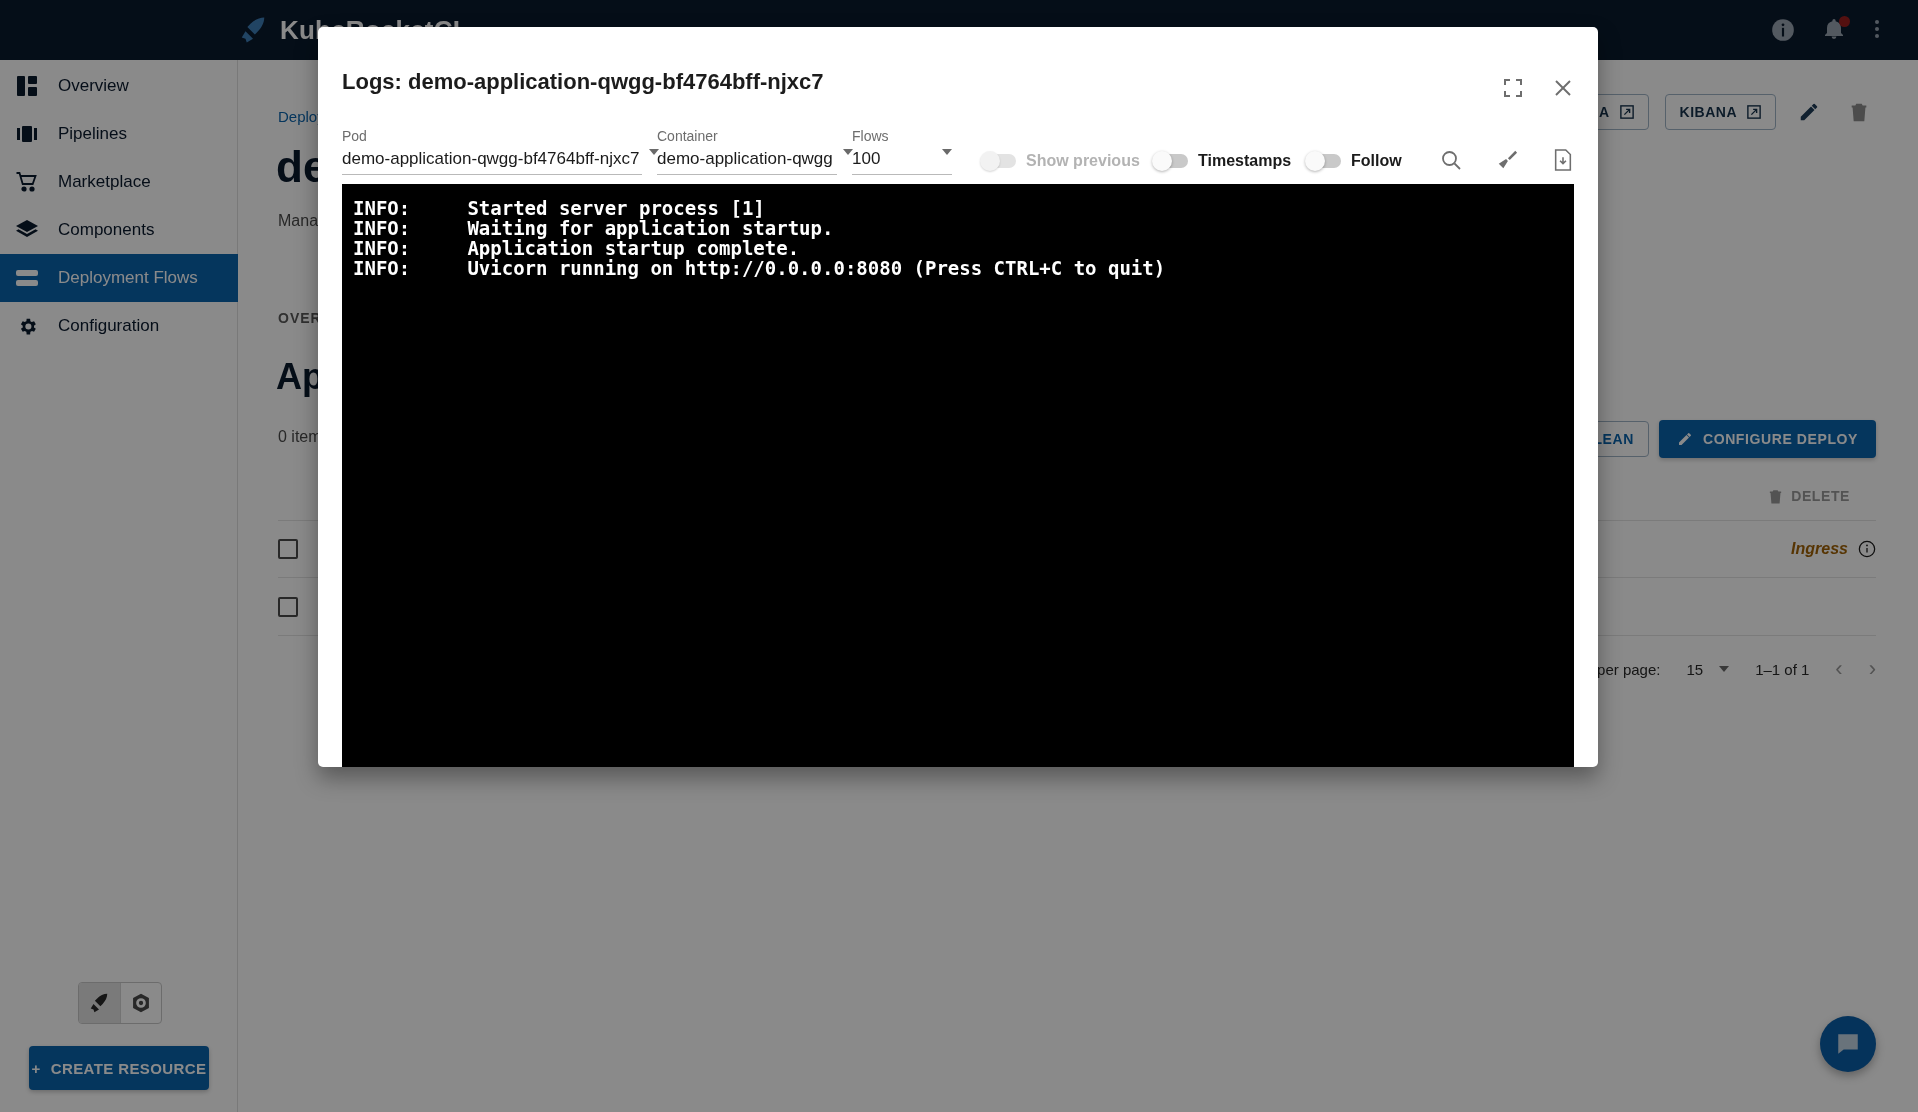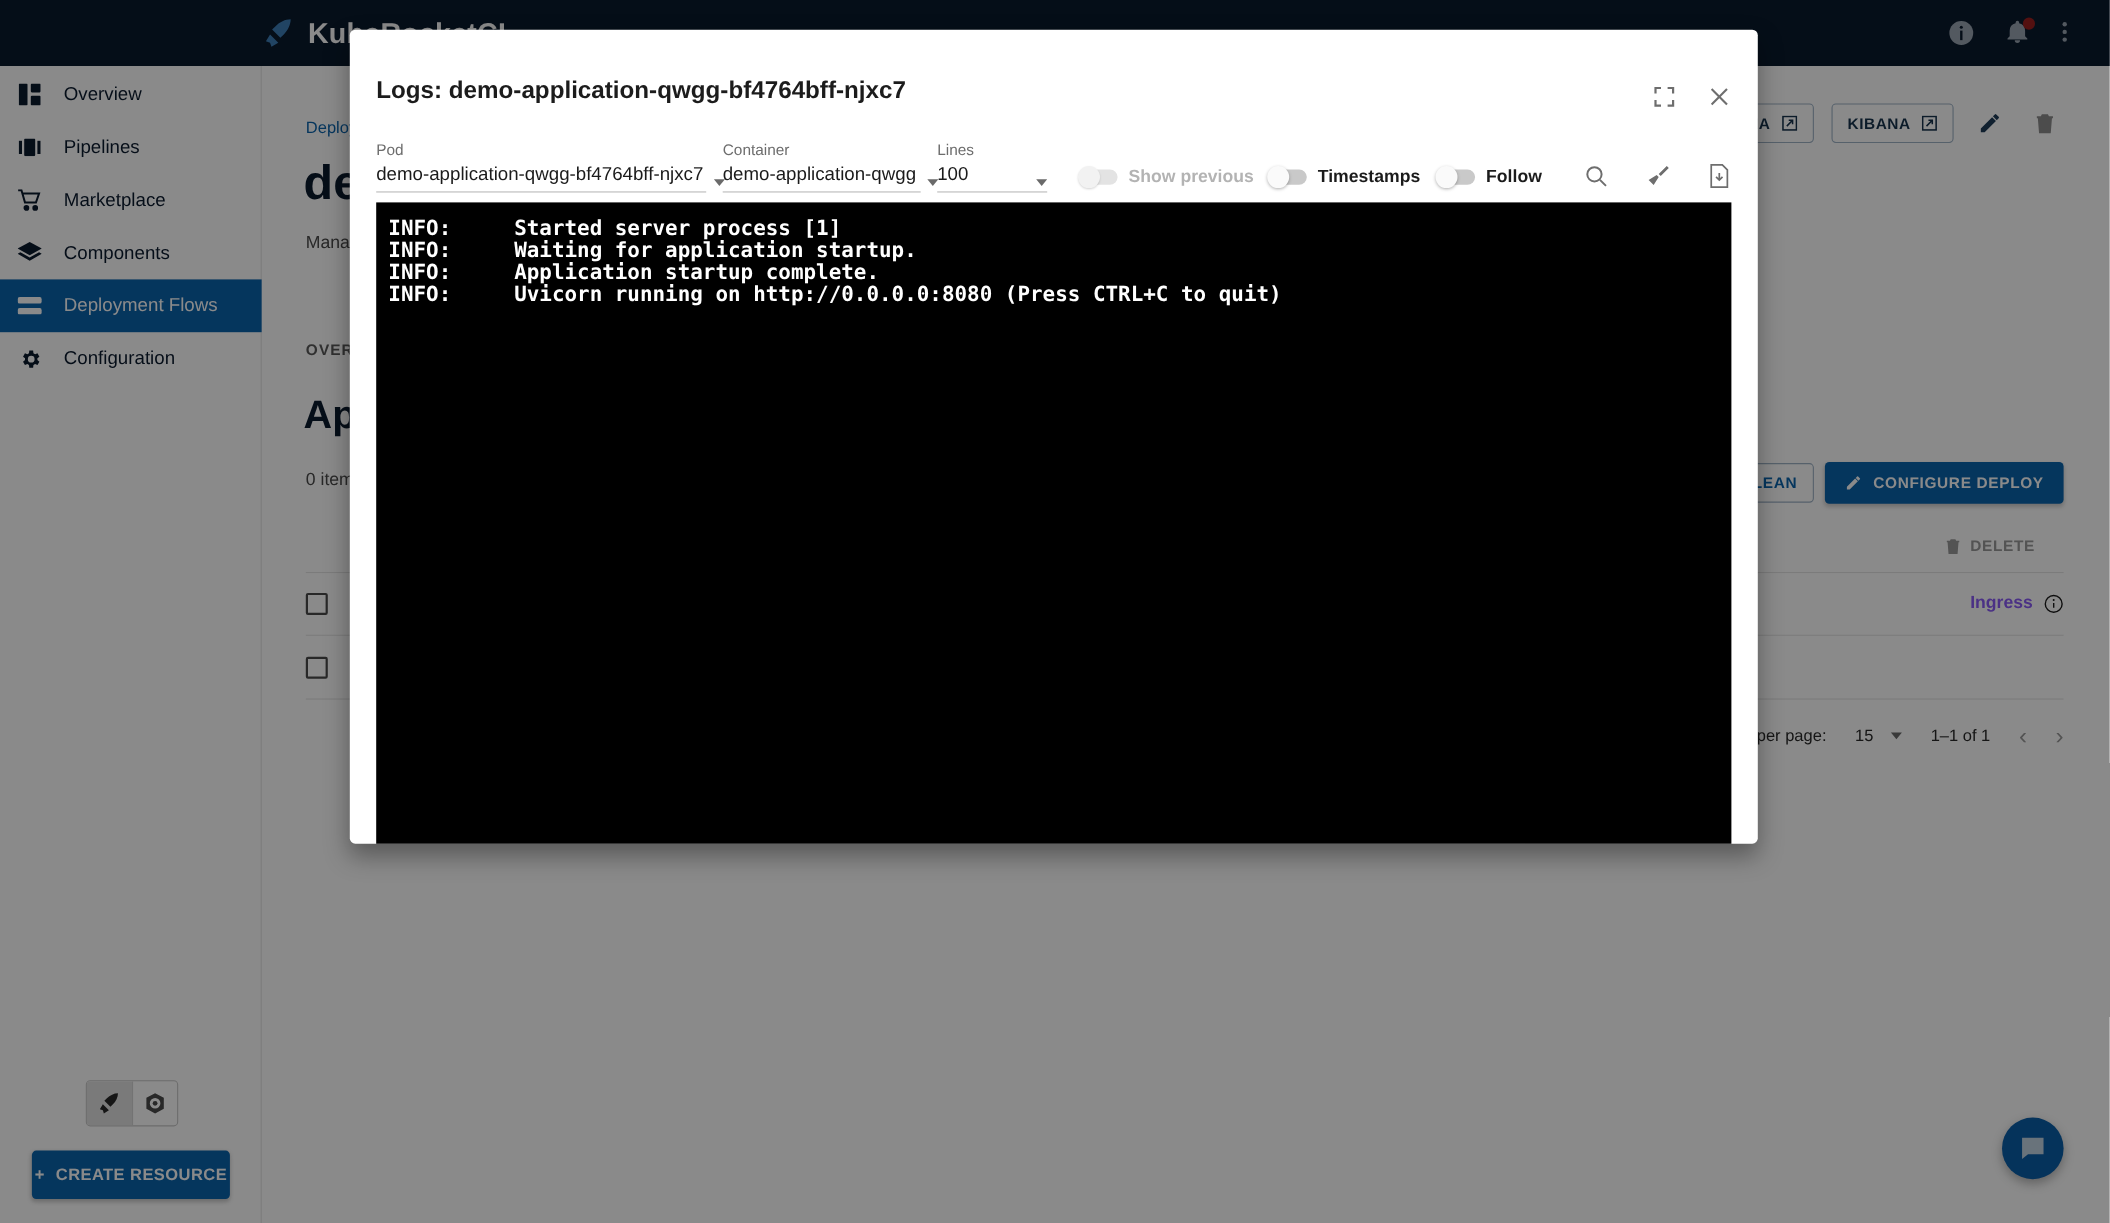--- a/index.html
+++ b/index.html
@@ -109,21 +109,21 @@
     height: 36px; padding: 0 12px; display: flex; align-items: center; gap: 8px;
     color: #9a9a9a; font-size: 14px; font-weight: bold; letter-spacing: .6px; cursor: default;
   }
   .tbl { position: absolute; left: 40px; right: 42px; top: 460px; }
   .tbl-row {
     display: flex; align-items: center; height: 58px; border-bottom: 1px solid #e4e4e4;
     justify-content: space-between;
   }
   .tbl-row:first-child { border-top: 1px solid #e4e4e4; }
   .cbx { width: 20px; height: 20px; border: 2px solid #4a4a4a; border-radius: 2px; cursor: pointer; }
-  .col-head { font-size: 16px; color: #8b5cf6; font-weight: bold; display: flex; align-items: center; gap: 10px; }
+  .col-head { font-size: 16px; color: #a16207; font-weight: bold; display: flex; align-items: center; gap: 10px; font-style: italic; }
   .pager { position: absolute; right: 42px; top: 596px; display: flex; align-items: center; gap: 26px; font-size: 15px; color: #2a2a2a; }
   .pager .sel { display: flex; align-items: center; gap: 6px; cursor: pointer; }
   .pager .arrow { color: #9a9a9a; font-size: 22px; cursor: pointer; }
 
   .fab {
     position: absolute; right: 42px; bottom: 40px; width: 56px; height: 56px;
     border-radius: 50%; background: #0b5ea8; display: flex; align-items: center;
     justify-content: center; cursor: pointer; box-shadow: 0 4px 10px rgba(0,0,0,.3);
   }
 
@@ -139,21 +139,21 @@
   .dlg-title {
     position: absolute; left: 24px; top: 42px; font-size: 22px; font-weight: bold; color: #1c1c1c;
   }
   .dlg-head-btns { position: absolute; right: 22px; top: 48px; display: flex; gap: 24px; }
   .dlg-hbtn { width: 26px; height: 26px; display: flex; align-items: center; justify-content: center; cursor: pointer; }
 
   .dlg-toolbar { position: absolute; left: 24px; right: 22px; top: 100px; height: 48px; }
   .fld { position: absolute; bottom: 0; }
   .fld-label { font-size: 14px; color: #6d6d6d; margin-bottom: 5px; }
   .fld-select {
-    display: flex; align-items: flex-end; justify-content: space-between;
+    display: flex; align-items: flex-start; justify-content: space-between;
     border-bottom: 1px solid #b9b9b9; padding-bottom: 5px; cursor: pointer;
   }
   .fld-val { font-size: 17px; color: #1b1b1b; white-space: nowrap; }
   .caret { width: 0; height: 0; border-left: 5px solid transparent; border-right: 5px solid transparent; border-top: 6px solid #6a6a6a; margin-left: 10px; }
 
   .tgl-wrap { position: absolute; bottom: 5px; display: flex; align-items: center; gap: 10px; cursor: pointer; }
   .tgl { width: 34px; height: 14px; border-radius: 7px; background: #c9c9c9; position: relative; }
   .tgl.off-light { background: #e3e3e3; }
   .tgl .knob {
     position: absolute; left: -2px; top: -3px; width: 20px; height: 20px; border-radius: 50%;
@@ -427,21 +427,21 @@
 
       <div class="fld" style="left:315px; width:180px;">
         <div class="fld-label">Container</div>
         <div class="fld-select">
           <span class="fld-val">demo-application-qwgg</span>
           <span class="caret"></span>
         </div>
       </div>
 
       <div class="fld" style="left:510px; width:100px;">
-        <div class="fld-label">Lines</div>
+        <div class="fld-label">Flows</div>
         <div class="fld-select">
           <span class="fld-val">100</span>
           <span class="caret"></span>
         </div>
       </div>
 
       <div class="tgl-wrap" style="left:640px;">
         <span class="tgl off-light">
             <span class="knob"></span>
           </span>

